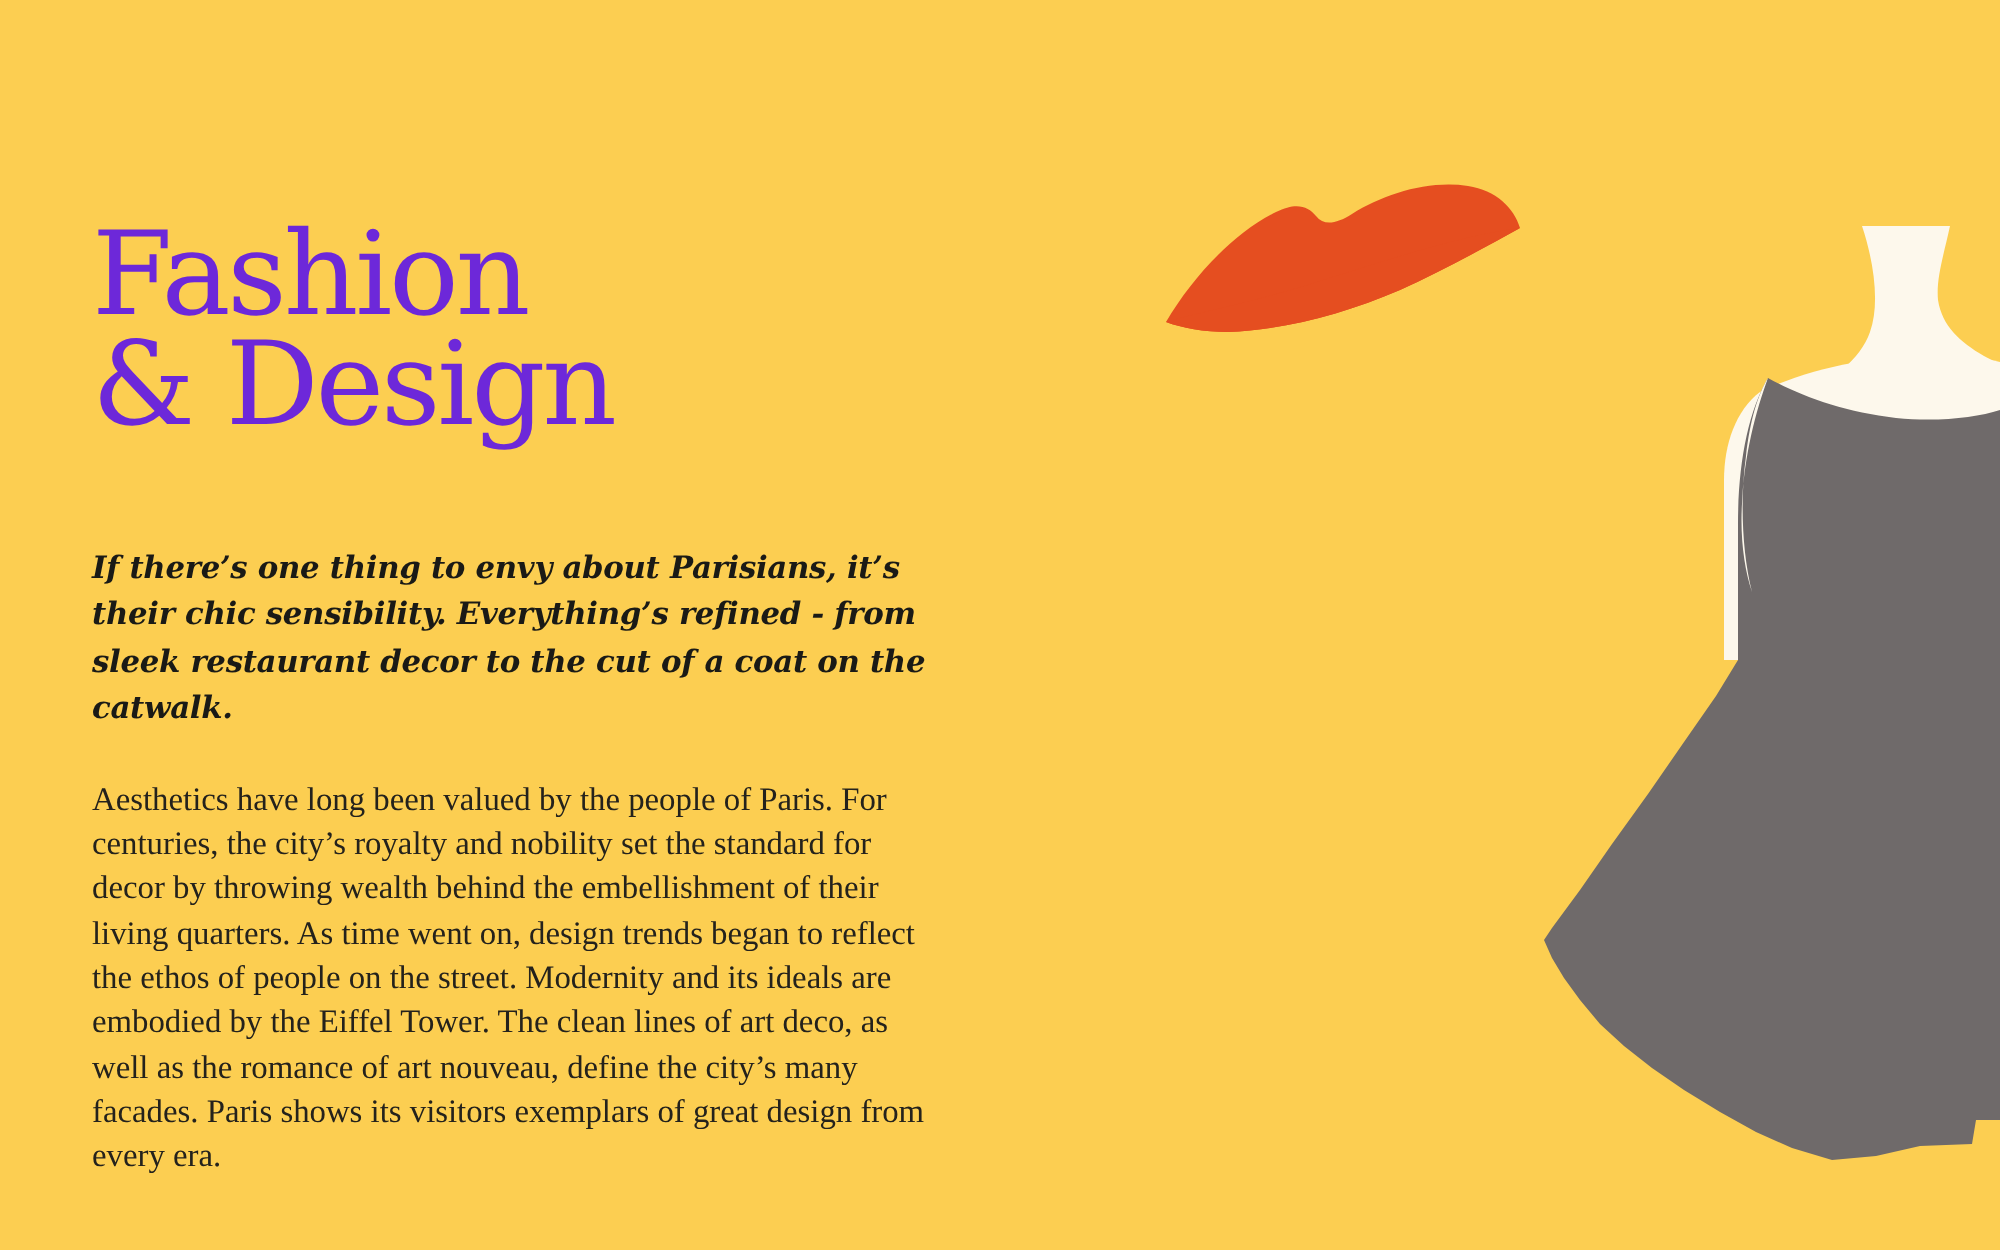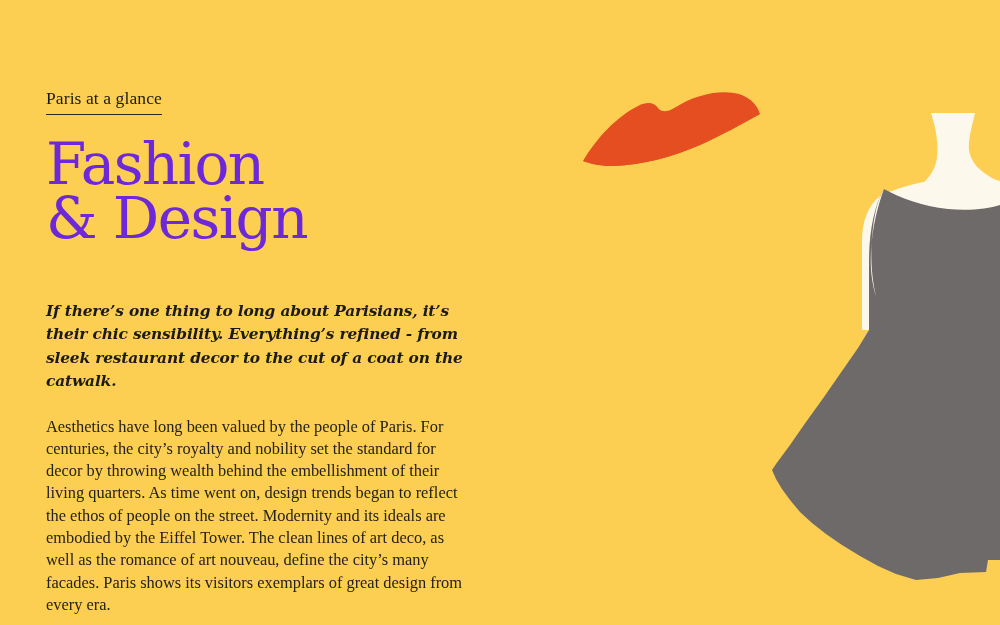--- a/index.html
+++ b/index.html
@@ -170,24 +170,23 @@
                L 806 422
                L 824 397
                L 842 371
                L 858 348
                Z" fill="#6F6A6A"></path>
     </g>
   </svg>
 
   <div id="text-column">
 
-    <div id="kicker">Paris at a glance</div>
 
     <h1 id="page-title">Fashion
 &amp; Design</h1>
 
-    <p id="standfirst">If there’s one thing to long about Parisians, it’s their chic sensibility. Everything’s refined - from sleek restaurant decor to the cut of a coat on the catwalk.</p>
+    <p id="standfirst">If there’s one thing to envy about Parisians, it’s their chic sensibility. Everything’s refined - from sleek restaurant decor to the cut of a coat on the catwalk.</p>
 
     <p id="body-copy">Aesthetics have long been valued by the people of Paris. For centuries, the city’s royalty and nobility set the standard for decor by throwing wealth behind the embellishment of their living quarters. As time went on, design trends began to reflect the ethos of people on the street. Modernity and its ideals are embodied by the Eiffel Tower. The clean lines of art deco, as well as the romance of art nouveau, define the city’s many facades. Paris shows its visitors exemplars of great design from every era.</p>
 
   </div>
 
 </div>
 
 </body></html>

